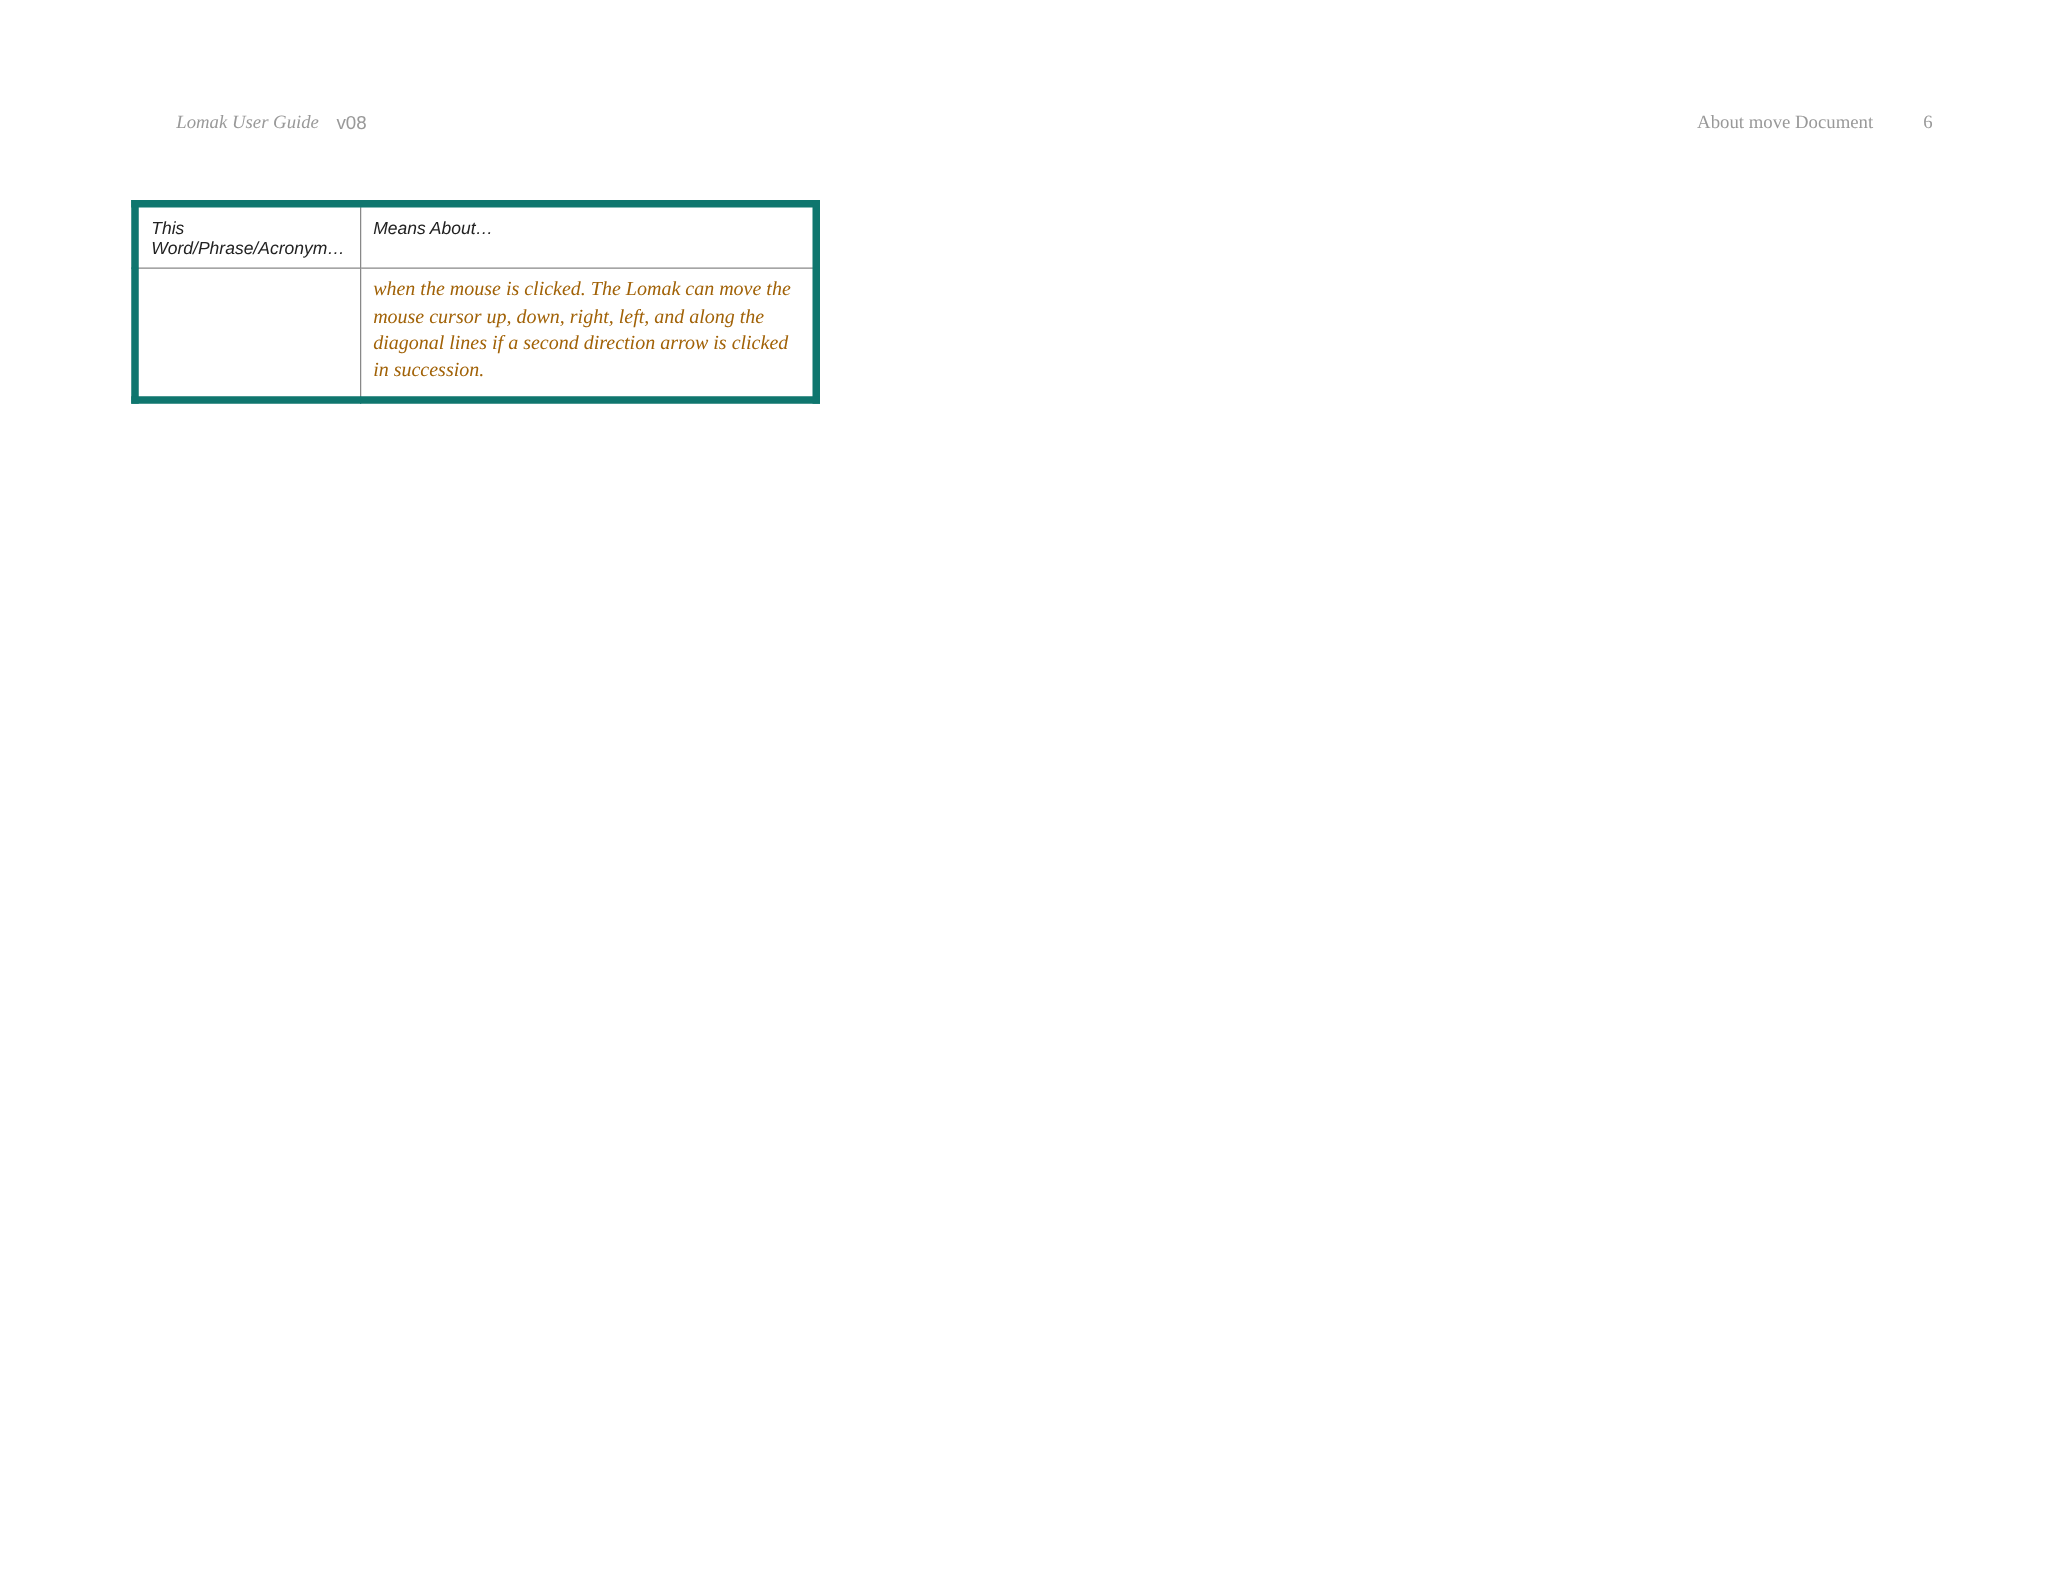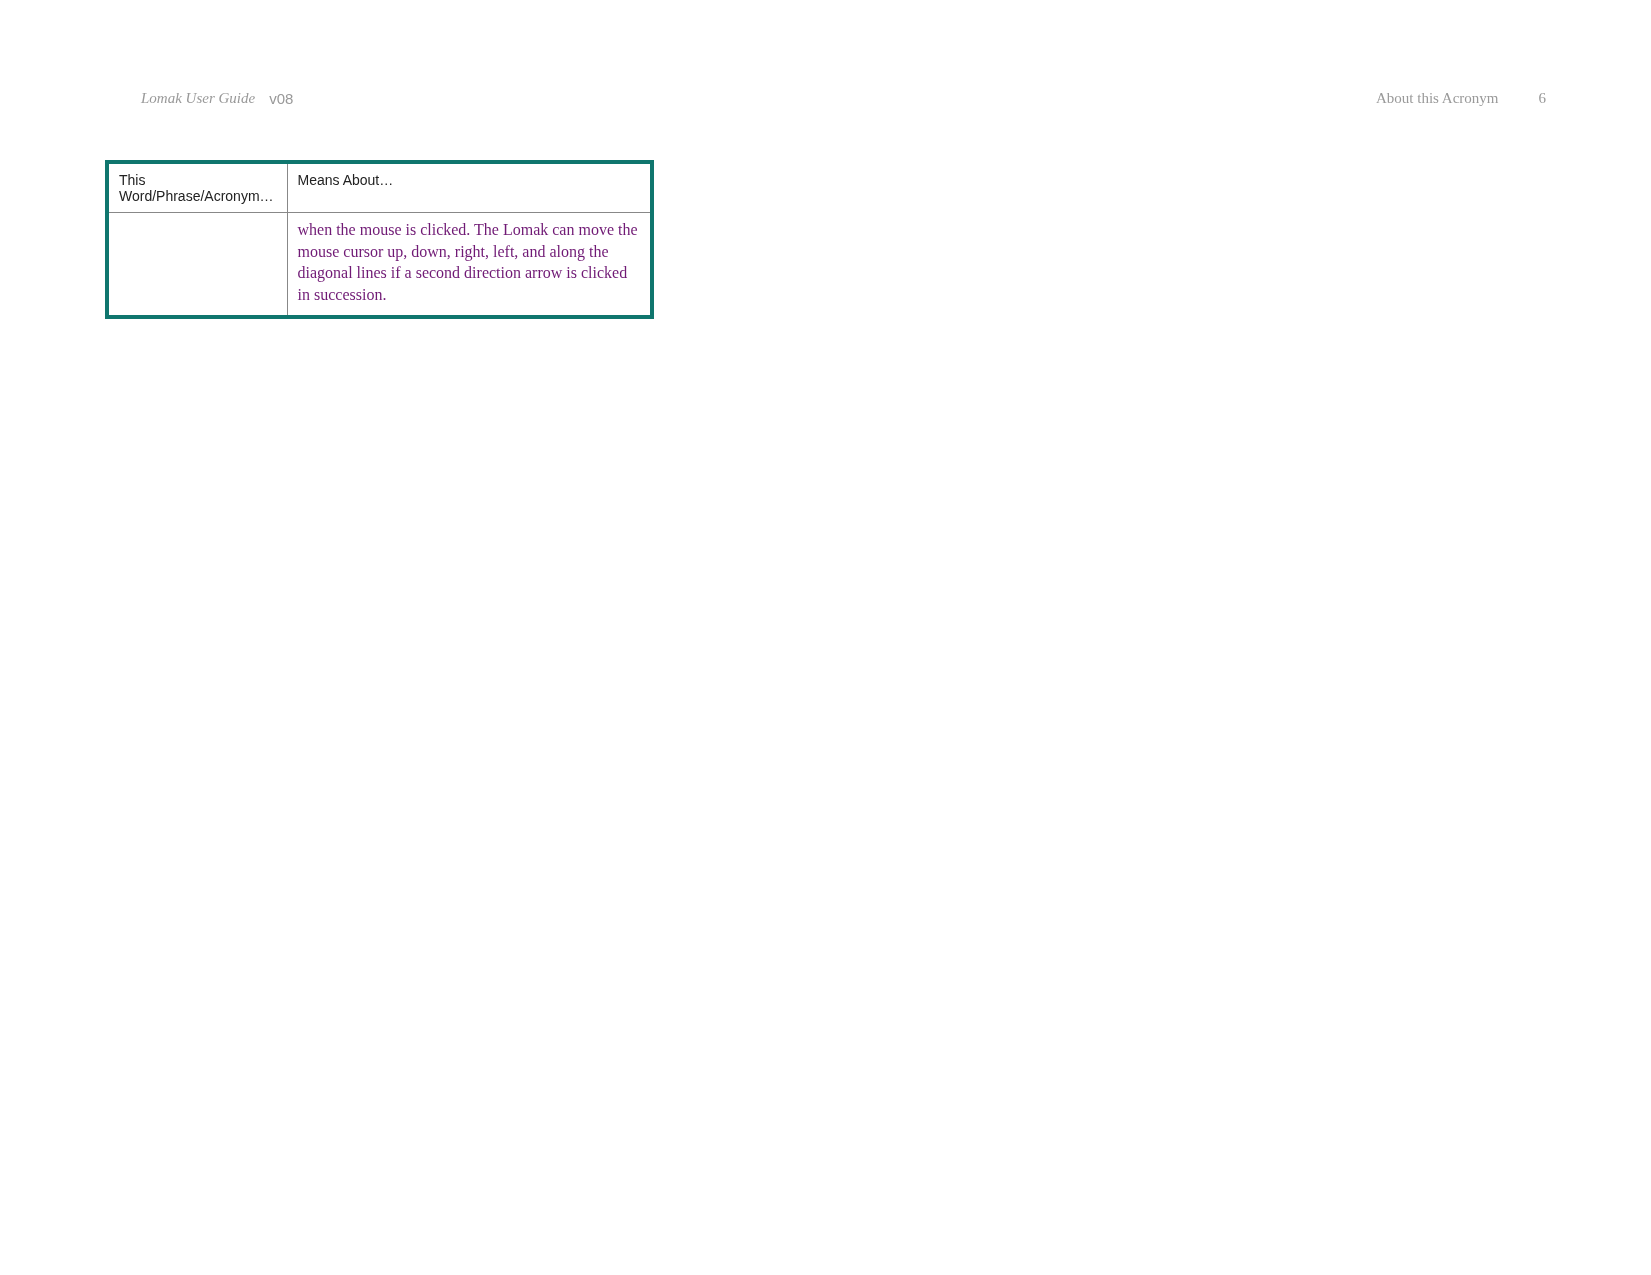--- a/index.html
+++ b/index.html
@@ -44,21 +44,22 @@
       align-items: center;
       font-family: 'Palatino Linotype', Palatino, Georgia, serif;
     }
     .table-container {
       position: absolute;
       top: 160px;
       left: 105px;
     }
     table {
       border-collapse: collapse;
-      border: 4px solid #0f766e;
+      border: 6px solid #0f766e;
+      font-style: italic;
     }
     th, td {
       border: 1px solid #888888;
       text-align: left;
       vertical-align: top;
     }
     th {
       font-family: Arial, Helvetica, sans-serif;
       font-size: 14px;
       font-weight: normal;
@@ -68,40 +69,40 @@
     th.col1 {
       width: 180px;
     }
     th.col2 {
       width: 365px;
     }
     td {
       font-family: 'Palatino Linotype', Palatino, Georgia, serif;
       font-size: 16px;
       padding: 6px 10px 10px 10px;
-      color: #701a75;
+      color: #a16207;
       line-height: 1.35;
     }
     td.col1 {
       width: 180px;
     }
     td.col2 {
       width: 365px;
     }
   </style>
 </head>
 <body>
 
 <div class="header">
   <div class="header-left">
     <span class="header-title">Lomak User Guide</span>
     <span class="header-version">v08</span>
   </div>
   <div class="header-right">
-    <span>About this Acronym</span>
+    <span>About move Document</span>
     <span>6</span>
   </div>
 </div>
 
 <div class="table-container">
   <table>
     <thead>
       <tr>
         <th class="col1">This Word/Phrase/Acronym…</th>
         <th class="col2">Means About…</th>

